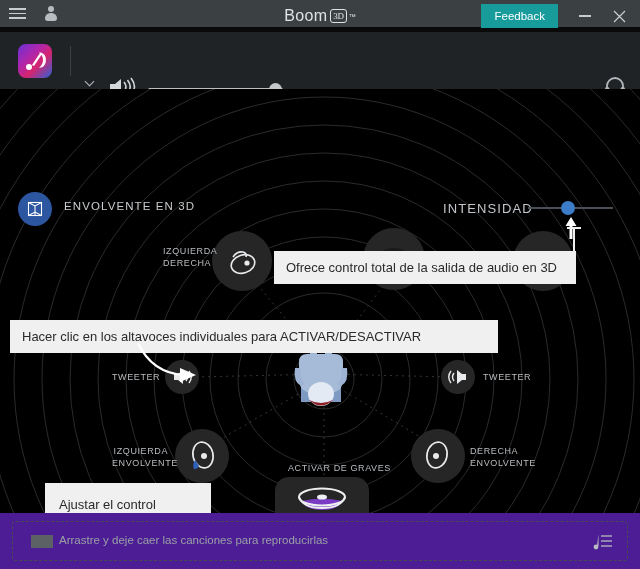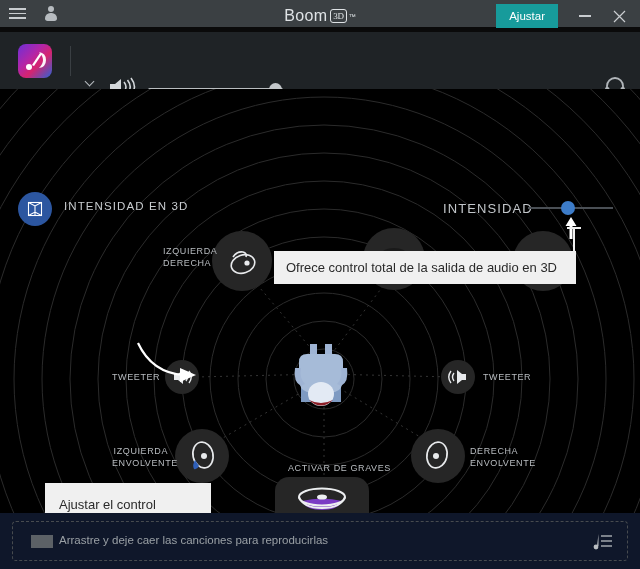--- a/index.html
+++ b/index.html
@@ -154,21 +154,21 @@
   .co1 { left:274px; top:162px; width:302px; }
   .co2 { left:10px; top:231px; width:488px; }
   .co3 { left:45px; top:394px; width:166px; padding:12px 14px; }
   .co1-stem { position:absolute; left:573px; top:140px; width:2px; height:24px; background:#f0f0f0; }
   .co1-stem-cap { position:absolute; left:567px; top:138px; width:14px; height:2px; background:#f0f0f0; }
   .arrow-curve { position:absolute; left:136px; top:252px; width:70px; height:44px; }
 
   
   .bottombar {
     position:absolute; left:0; top:513px; width:640px; height:56px;
-    background:#0f172a;
+    background:#4c1d95;
   }
   .dropzone {
     position:absolute; left:12px; top:8px; width:616px; height:40px;
     border:1px dashed #474b4f; border-radius:4px;
   }
   .dz-thumb {
     position:absolute; left:18px; top:13px; width:22px; height:13px; background:#5c6166;
   }
   .dz-text {
     position:absolute; left:46px; top:12px; font-size:11.5px; color:#9aa0a5;
@@ -191,21 +191,21 @@
     <div class="tb-icon-btn">
       <span class="person"></span>
     </div>
 
     <div class="tb-title">
       <span class="word">Boom</span>
       <span class="tb-3d">3D</span>
       <span class="tb-tm">™</span>
     </div>
 
-    <div class="feedback-btn">Ajustar</div>
+    <div class="feedback-btn">Feedback</div>
 
     <div class="win-btn win-min">
       <span class="min-bar"></span>
     </div>
     <div class="win-btn win-close">
       <svg width="13" height="13" viewBox="0 0 13 13">
         <path d="M1 1 L12 12 M12 1 L1 12" stroke="#c9cdd0" stroke-width="1.2" fill="none"></path>
       </svg>
     </div>
   </div>
@@ -285,21 +285,21 @@
     </svg>
 
     <div class="badge3d">
       <svg width="20" height="20" viewBox="0 0 20 20">
         <g stroke="#ffffff" stroke-width="1.1" fill="none">
           <rect x="3.5" y="3.5" width="13" height="13"></rect>
           <path d="M3.5 3.5 L10 7 L16.5 3.5 M10 7 L10 16.5 M3.5 16.5 L10 13 L16.5 16.5"></path>
         </g>
       </svg>
     </div>
-    <div class="panel-title">INTENSIDAD EN 3D</div>
+    <div class="panel-title">ENVOLVENTE EN 3D</div>
 
     <div class="intensity-label">INTENSIDAD</div>
     <div class="int-slider">
       <div class="int-track"></div>
       <div class="int-knob"></div>
     </div>
     <svg class="arrow-up" viewBox="0 0 12 22">
       <path d="M6 0 L11.5 9 L7.5 9 L7.5 22 L4.5 22 L4.5 9 L0.5 9 Z" fill="#ffffff"></path>
     </svg>
 
@@ -402,20 +402,21 @@
 
     <div class="bass-row">
       
       
     </div>
 
     <div class="co1-stem-cap"></div>
     <div class="co1-stem"></div>
     <div class="callout co1">Ofrece control total de la salida de audio en 3D</div>
 
+    <div class="callout co2">Hacer clic en los altavoces individuales para ACTIVAR/DESACTIVAR</div>
     <svg class="arrow-curve" viewBox="0 0 70 44">
       <path d="M2 2 q14 30 46 32" stroke="#ffffff" stroke-width="2.2" fill="none"></path>
       <path d="M44 27 L60 34 L44 41 Z" fill="#ffffff"></path>
     </svg>
 
     <div class="callout co3">Ajustar el control deslizante para bajos óptimos</div>
   </div>
 
   <div class="bottombar">
     <div class="dropzone">

